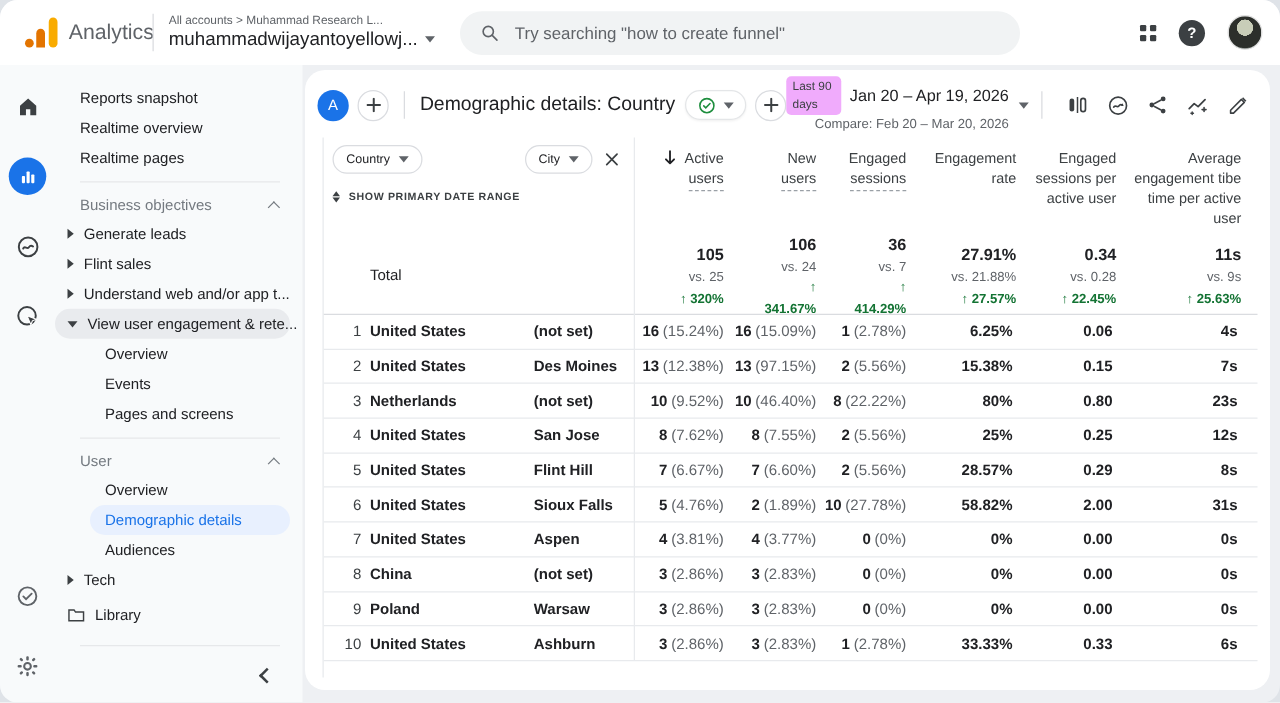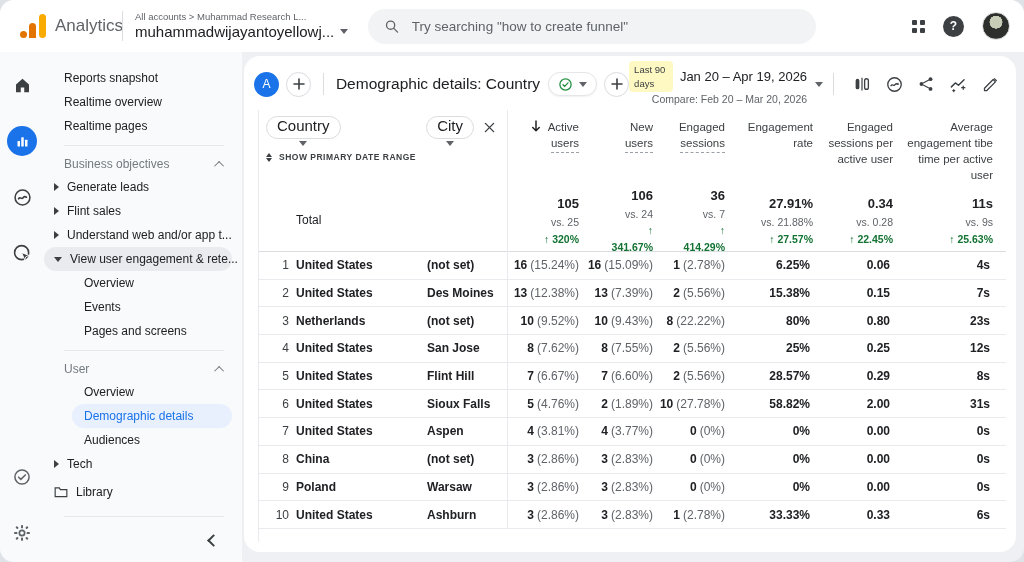--- a/index.html
+++ b/index.html
@@ -58,34 +58,34 @@
 
   .report-header { display:flex; align-items:center; height:44px; padding:12px 12px 0 10px; }
   .seg-chip { width:25px; height:25px; border-radius:50%; background:#1a73e8; color:#fff; font-size:12px; font-weight:500; display:flex; align-items:center; justify-content:center; flex:none; }
   .circle-btn { width:25px; height:25px; border-radius:50%; border:1px solid #dadce0; background:#fff; display:flex; align-items:center; justify-content:center; margin-left:7px; flex:none; cursor:pointer; }
   .rh-div { width:1px; height:22px; background:#dadce0; margin:0 12px; }
   .report-title { font-size:15.5px; font-weight:400; color:#202124; white-space:nowrap; }
   .check-pill { display:flex; align-items:center; gap:6px; border:1px solid #e4e6e8; border-radius:14px; background:#fff; height:24px; padding:0 9px; margin-left:8px; box-shadow:0 1px 2px rgba(0,0,0,.06); cursor:pointer; }
   .date-block { display:flex; align-items:center; gap:8px; margin-left:auto; cursor:pointer; }
   .date-lines { display:flex; flex-direction:column; align-items:flex-end; line-height:1.4; }
   .date-top { display:flex; align-items:center; gap:7px; }
-  .date-chip { background:#fef9c3; border-radius:4px; font-size:9.5px; color:#3c4043; padding:2px 5px; }
+  .date-chip { background:#f0abfc; border-radius:4px; font-size:9.5px; color:#3c4043; padding:2px 5px; }
   .date-main { font-size:13px; font-weight:500; color:#202124; white-space:nowrap; }
   .date-compare { font-size:10.5px; color:#5f6368; white-space:nowrap; }
   .hdr-icons { display:flex; align-items:center; gap:4px; margin-left:8px; }
   .icon-btn { width:28px; height:28px; display:flex; align-items:center; justify-content:center; cursor:pointer; border-radius:50%; }
 
   
   .table-wrap { position:absolute; left:14px; right:10px; top:54px; bottom:10px; border-left:1px solid #e8eaed; }
   .vline { position:absolute; left:248px; top:0; bottom:14px; width:1px; background:#e8eaed; }
   .grid-row { display:grid; grid-template-columns:36px 130px 82px 72px 74px 72px 88px 80px 100px; padding-right:14px; align-items:center; }
   .thead { align-items:start; padding-top:6px; height:76px; }
   .dim-head { grid-column:1 / span 3; padding-left:7px; padding-right:12px; }
   .dim-chips { display:flex; align-items:center; }
-  .chip { display:flex; align-items:center; gap:7px; border:1px solid #dadce0; border-radius:14px; height:23px; padding:0 10px; font-size:15px; font-weight:500; color:#202124; background:#fff; cursor:pointer; white-space:nowrap;flex-direction:column; }
+  .chip { display:flex; align-items:center; gap:7px; border:1px solid #dadce0; border-radius:14px; height:23px; padding:0 10px; font-size:10px; font-weight:500; color:#202124; background:#fff; cursor:pointer; white-space:nowrap; }
   .chip-city { margin-left:auto; }
   .x-btn { margin-left:10px; cursor:pointer; display:flex; }
   .show-range { display:flex; align-items:center; gap:7px; margin-top:13px; font-size:8.5px; font-weight:700; letter-spacing:.5px; color:#3c4043; cursor:pointer; white-space:nowrap; }
   .swap-icon { display:flex; flex-direction:column; gap:1px; align-items:center; }
   .swap-icon .u { width:0;height:0;border-left:3px solid transparent;border-right:3px solid transparent;border-bottom:4px solid #3c4043; }
   .swap-icon .d { width:0;height:0;border-left:3px solid transparent;border-right:3px solid transparent;border-top:4px solid #3c4043; }
   .h-cell { text-align:right; font-size:11.5px; color:#3c4043; line-height:1.4; padding-top:3px; }
   .h-first { display:flex; justify-content:flex-end; gap:6px; }
   .sort-arrow { margin-top:1px; }
   .dashed { border-bottom:1px dashed #9aa0a6; padding-bottom:1px; display:inline-block; }
@@ -424,33 +424,33 @@
     <div class="c-met"><span class="mv">6.25%</span><span class="ms"></span></div>
     <div class="c-met"><span class="mv">0.06</span><span class="ms"></span></div>
     <div class="c-met"><span class="mv">4s</span><span class="ms"></span></div>
   </div>
 
   <div class="grid-row trow">
     <div class="c-num">2</div>
     <div class="c-dim">United States</div>
     <div class="c-dim c-dim2">Des Moines</div>
     <div class="c-met"><span class="mv">13</span><span class="ms">(12.38%)</span></div>
-    <div class="c-met"><span class="mv">13</span><span class="ms">(7.39%)</span></div>
+    <div class="c-met"><span class="mv">13</span><span class="ms">(97.15%)</span></div>
     <div class="c-met"><span class="mv">2</span><span class="ms">(5.56%)</span></div>
     <div class="c-met"><span class="mv">15.38%</span><span class="ms"></span></div>
     <div class="c-met"><span class="mv">0.15</span><span class="ms"></span></div>
     <div class="c-met"><span class="mv">7s</span><span class="ms"></span></div>
   </div>
 
   <div class="grid-row trow">
     <div class="c-num">3</div>
     <div class="c-dim">Netherlands</div>
     <div class="c-dim c-dim2">(not set)</div>
     <div class="c-met"><span class="mv">10</span><span class="ms">(9.52%)</span></div>
-    <div class="c-met"><span class="mv">10</span><span class="ms">(9.43%)</span></div>
+    <div class="c-met"><span class="mv">10</span><span class="ms">(46.40%)</span></div>
     <div class="c-met"><span class="mv">8</span><span class="ms">(22.22%)</span></div>
     <div class="c-met"><span class="mv">80%</span><span class="ms"></span></div>
     <div class="c-met"><span class="mv">0.80</span><span class="ms"></span></div>
     <div class="c-met"><span class="mv">23s</span><span class="ms"></span></div>
   </div>
 
   <div class="grid-row trow">
     <div class="c-num">4</div>
     <div class="c-dim">United States</div>
     <div class="c-dim c-dim2">San Jose</div>

